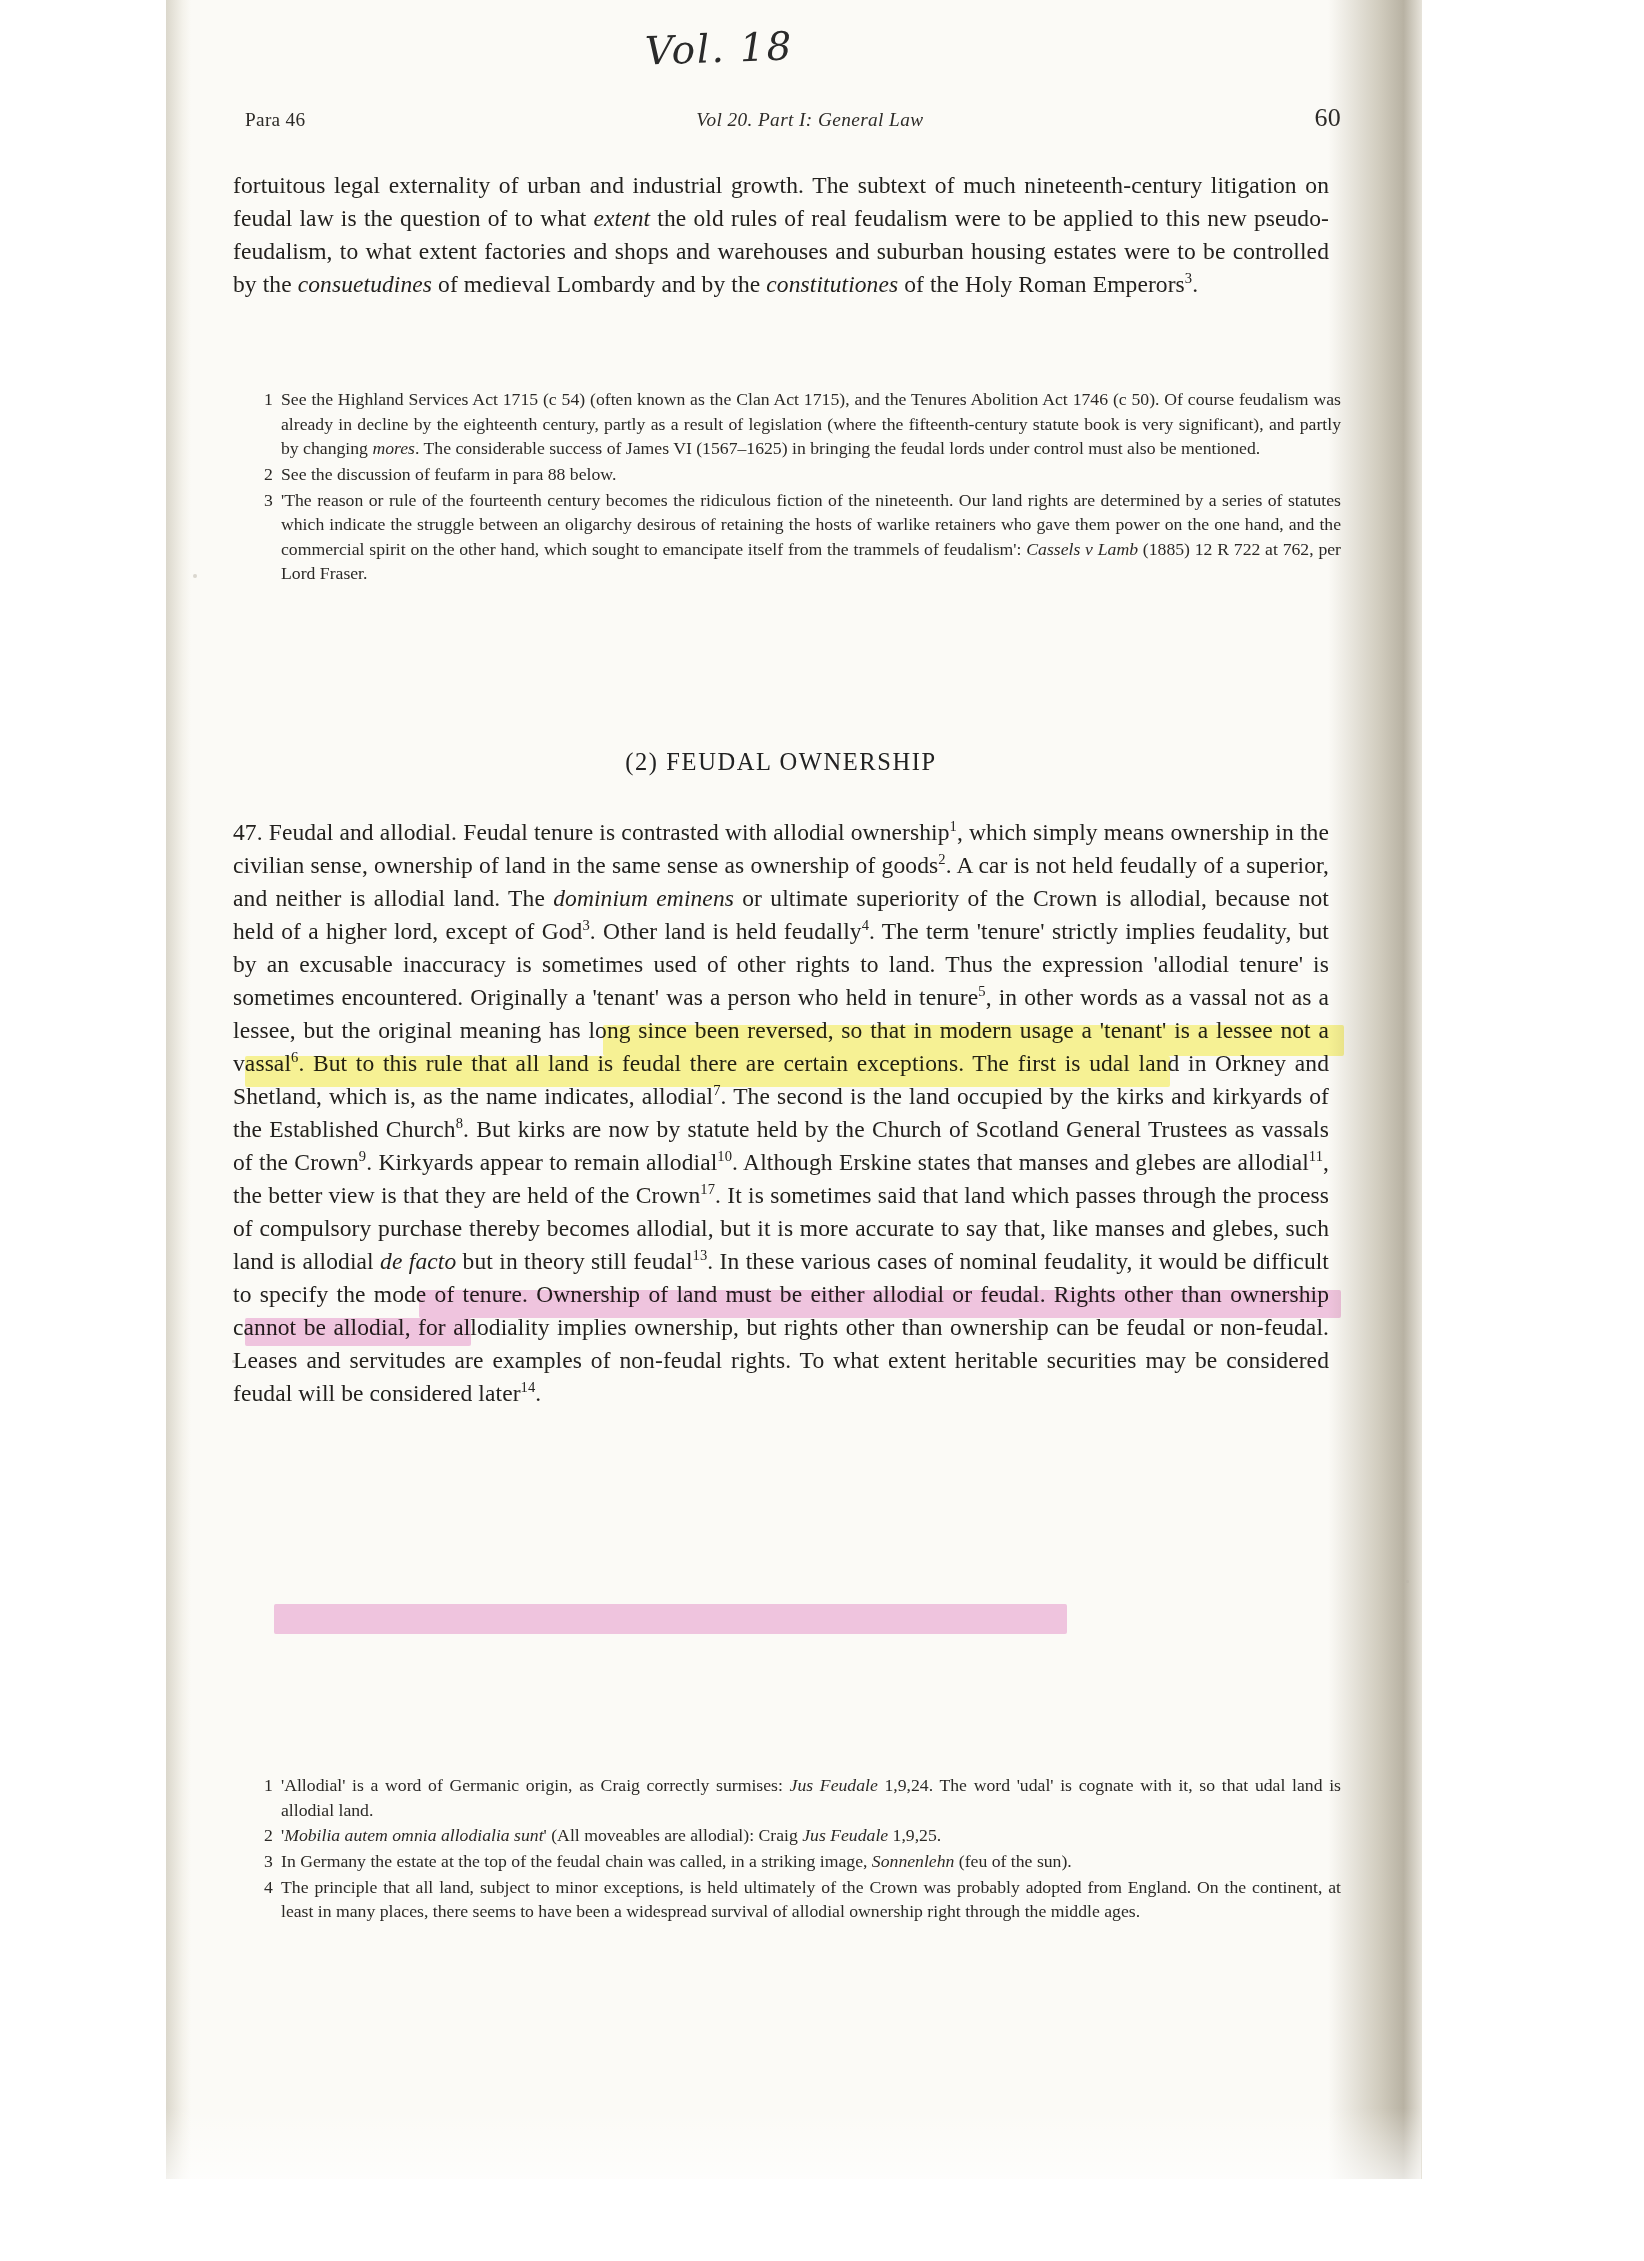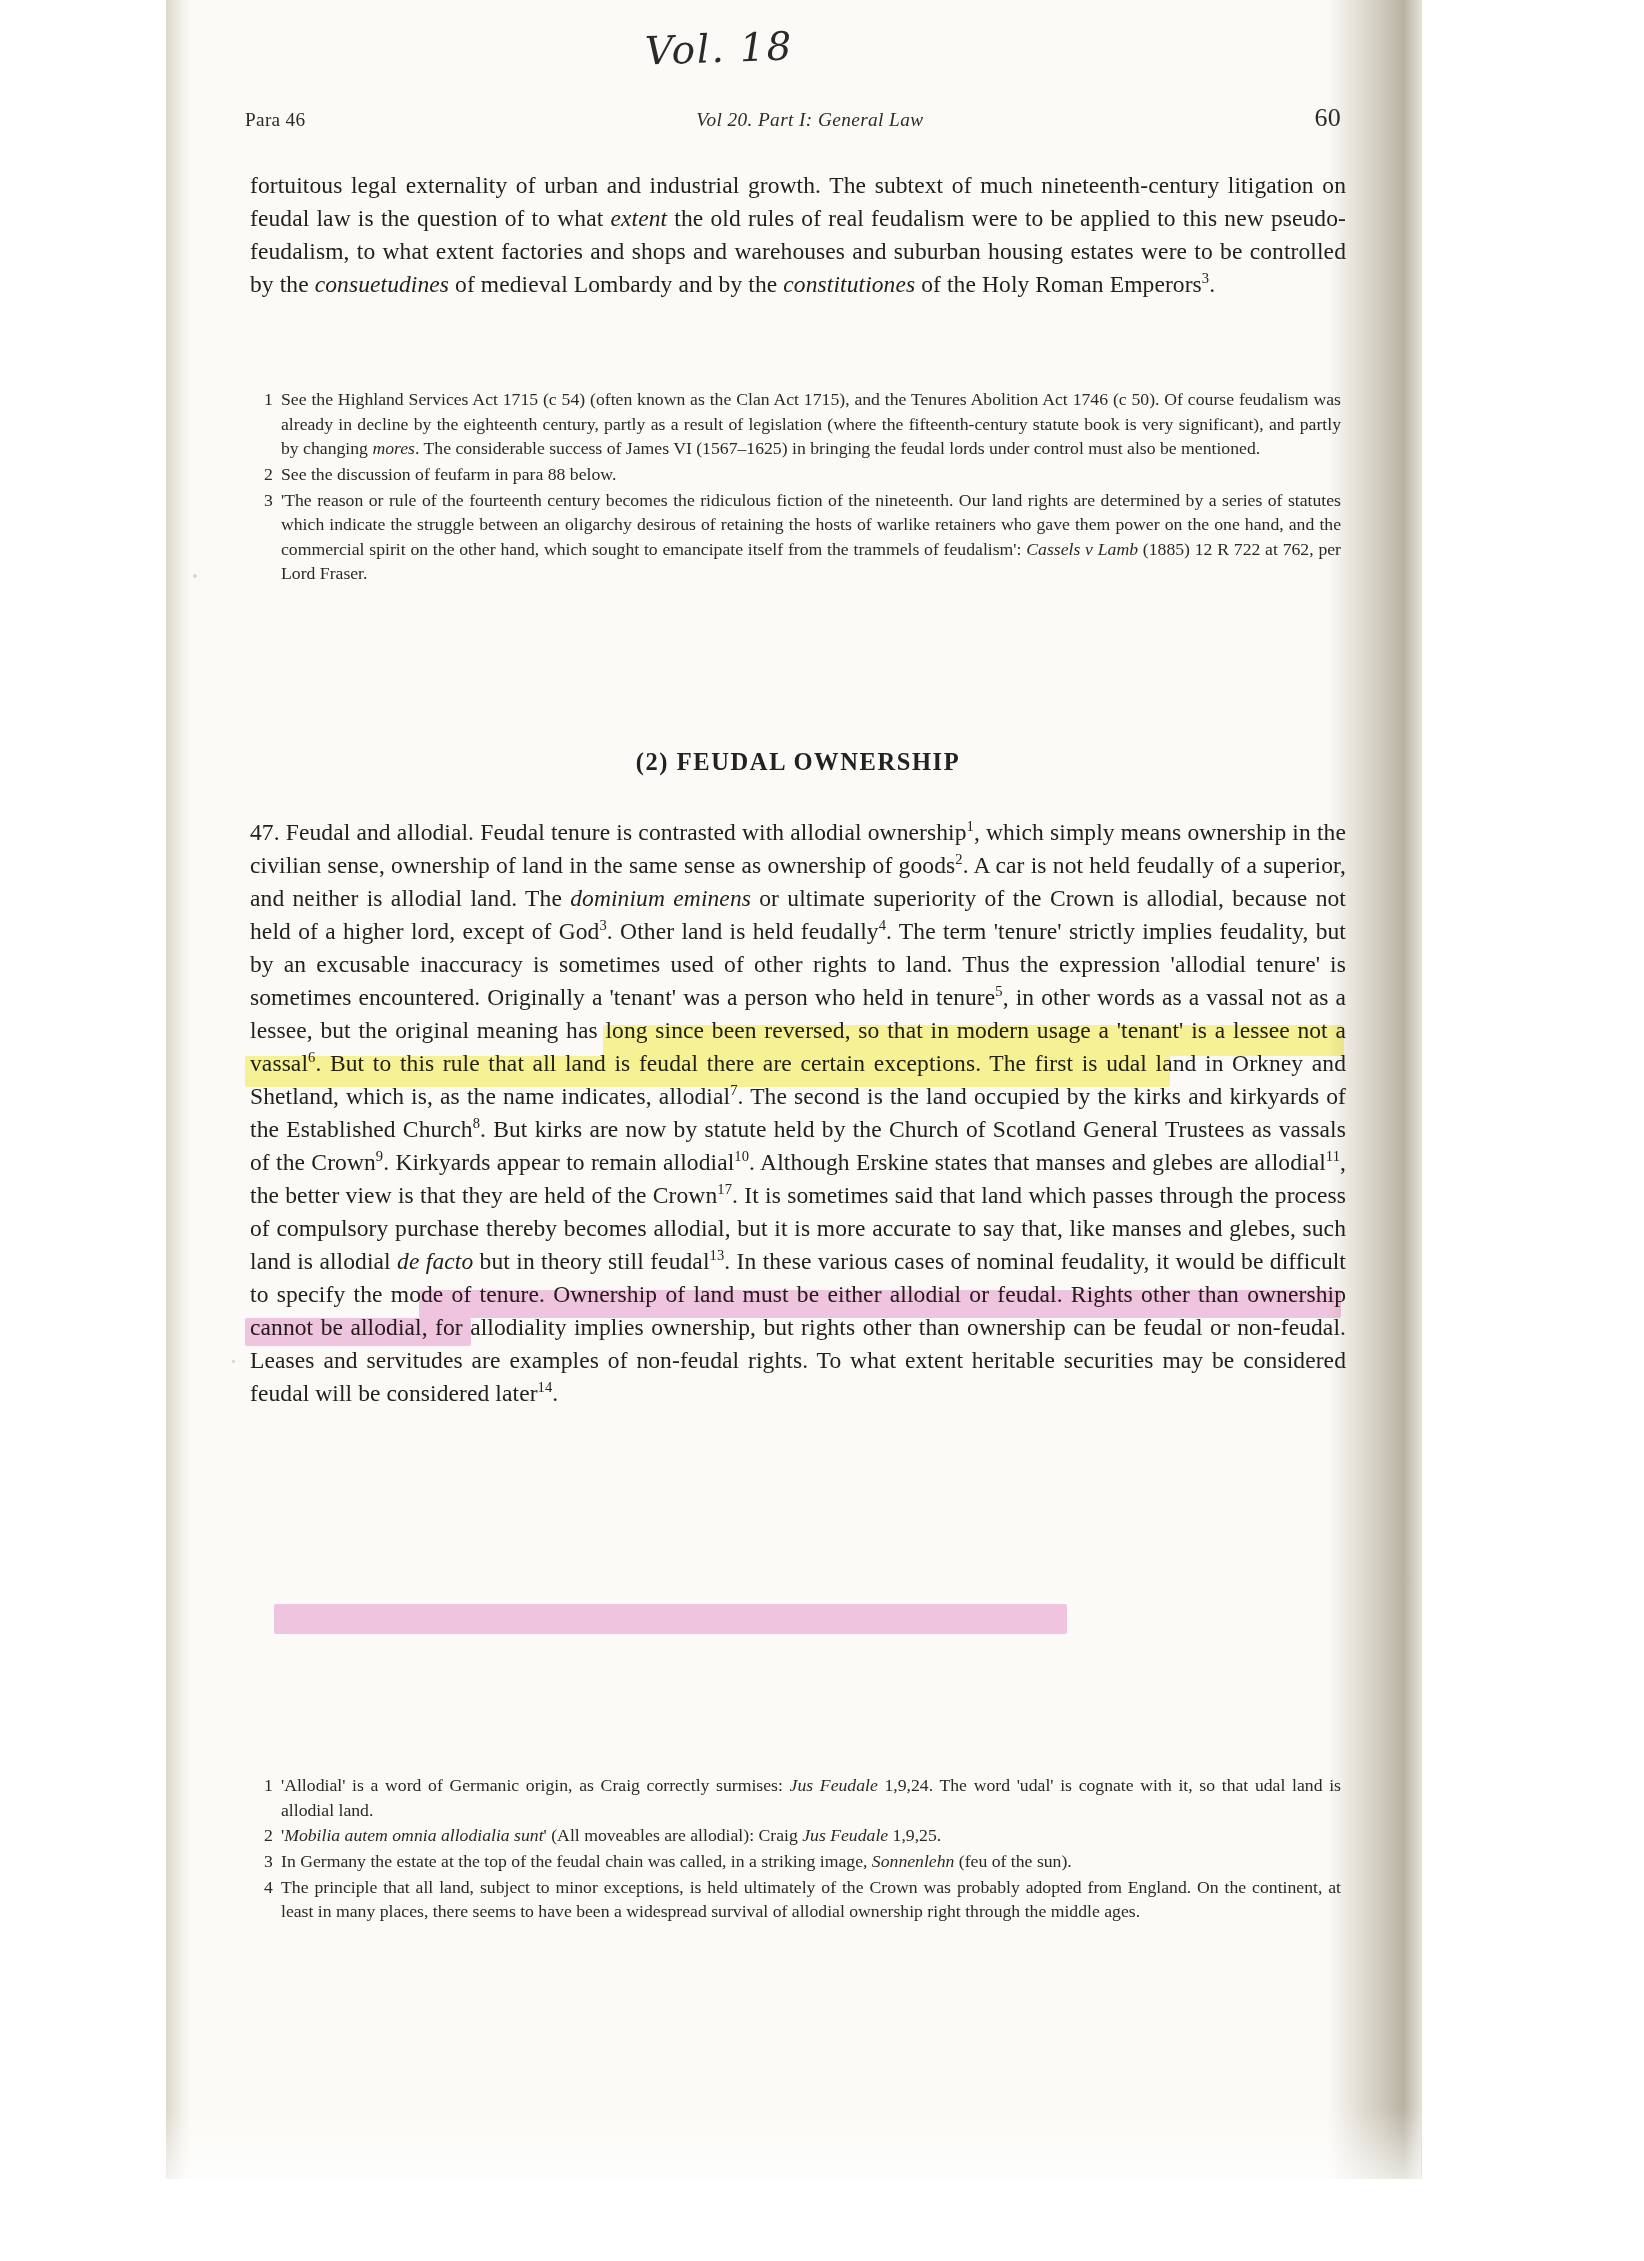--- a/index.html
+++ b/index.html
@@ -91,21 +91,21 @@
     letter-spacing: 0.4px;
   }
   .rh-right {
     font-size: 26px;
     letter-spacing: 0.3px;
   }
 
   
   .column {
     position: absolute;
-    left: 250px;
+    left: 233px;
     width: 1096px;
     color: #23211e;
   }
   .body-para {
     font-size: 23.5px;
     line-height: 33px;
     text-align: justify;
     text-justify: inter-word;
     letter-spacing: 0.1px;
   }
@@ -136,21 +136,20 @@
   }
   .fnblock1 { top: 387px; left: 255px; width: 1086px; }
 
   
   .section-heading {
     top: 748px;
     text-align: center;
     font-size: 24.5px;
     letter-spacing: 1.6px;
     color: #222;
-    font-weight: bold;
   }
 
   
   .para47 { top: 816px; }
   .para47 .lead {
     font-weight: normal;
   }
 
   .fnblock2 { top: 1773px; left: 255px; width: 1086px; }
 

